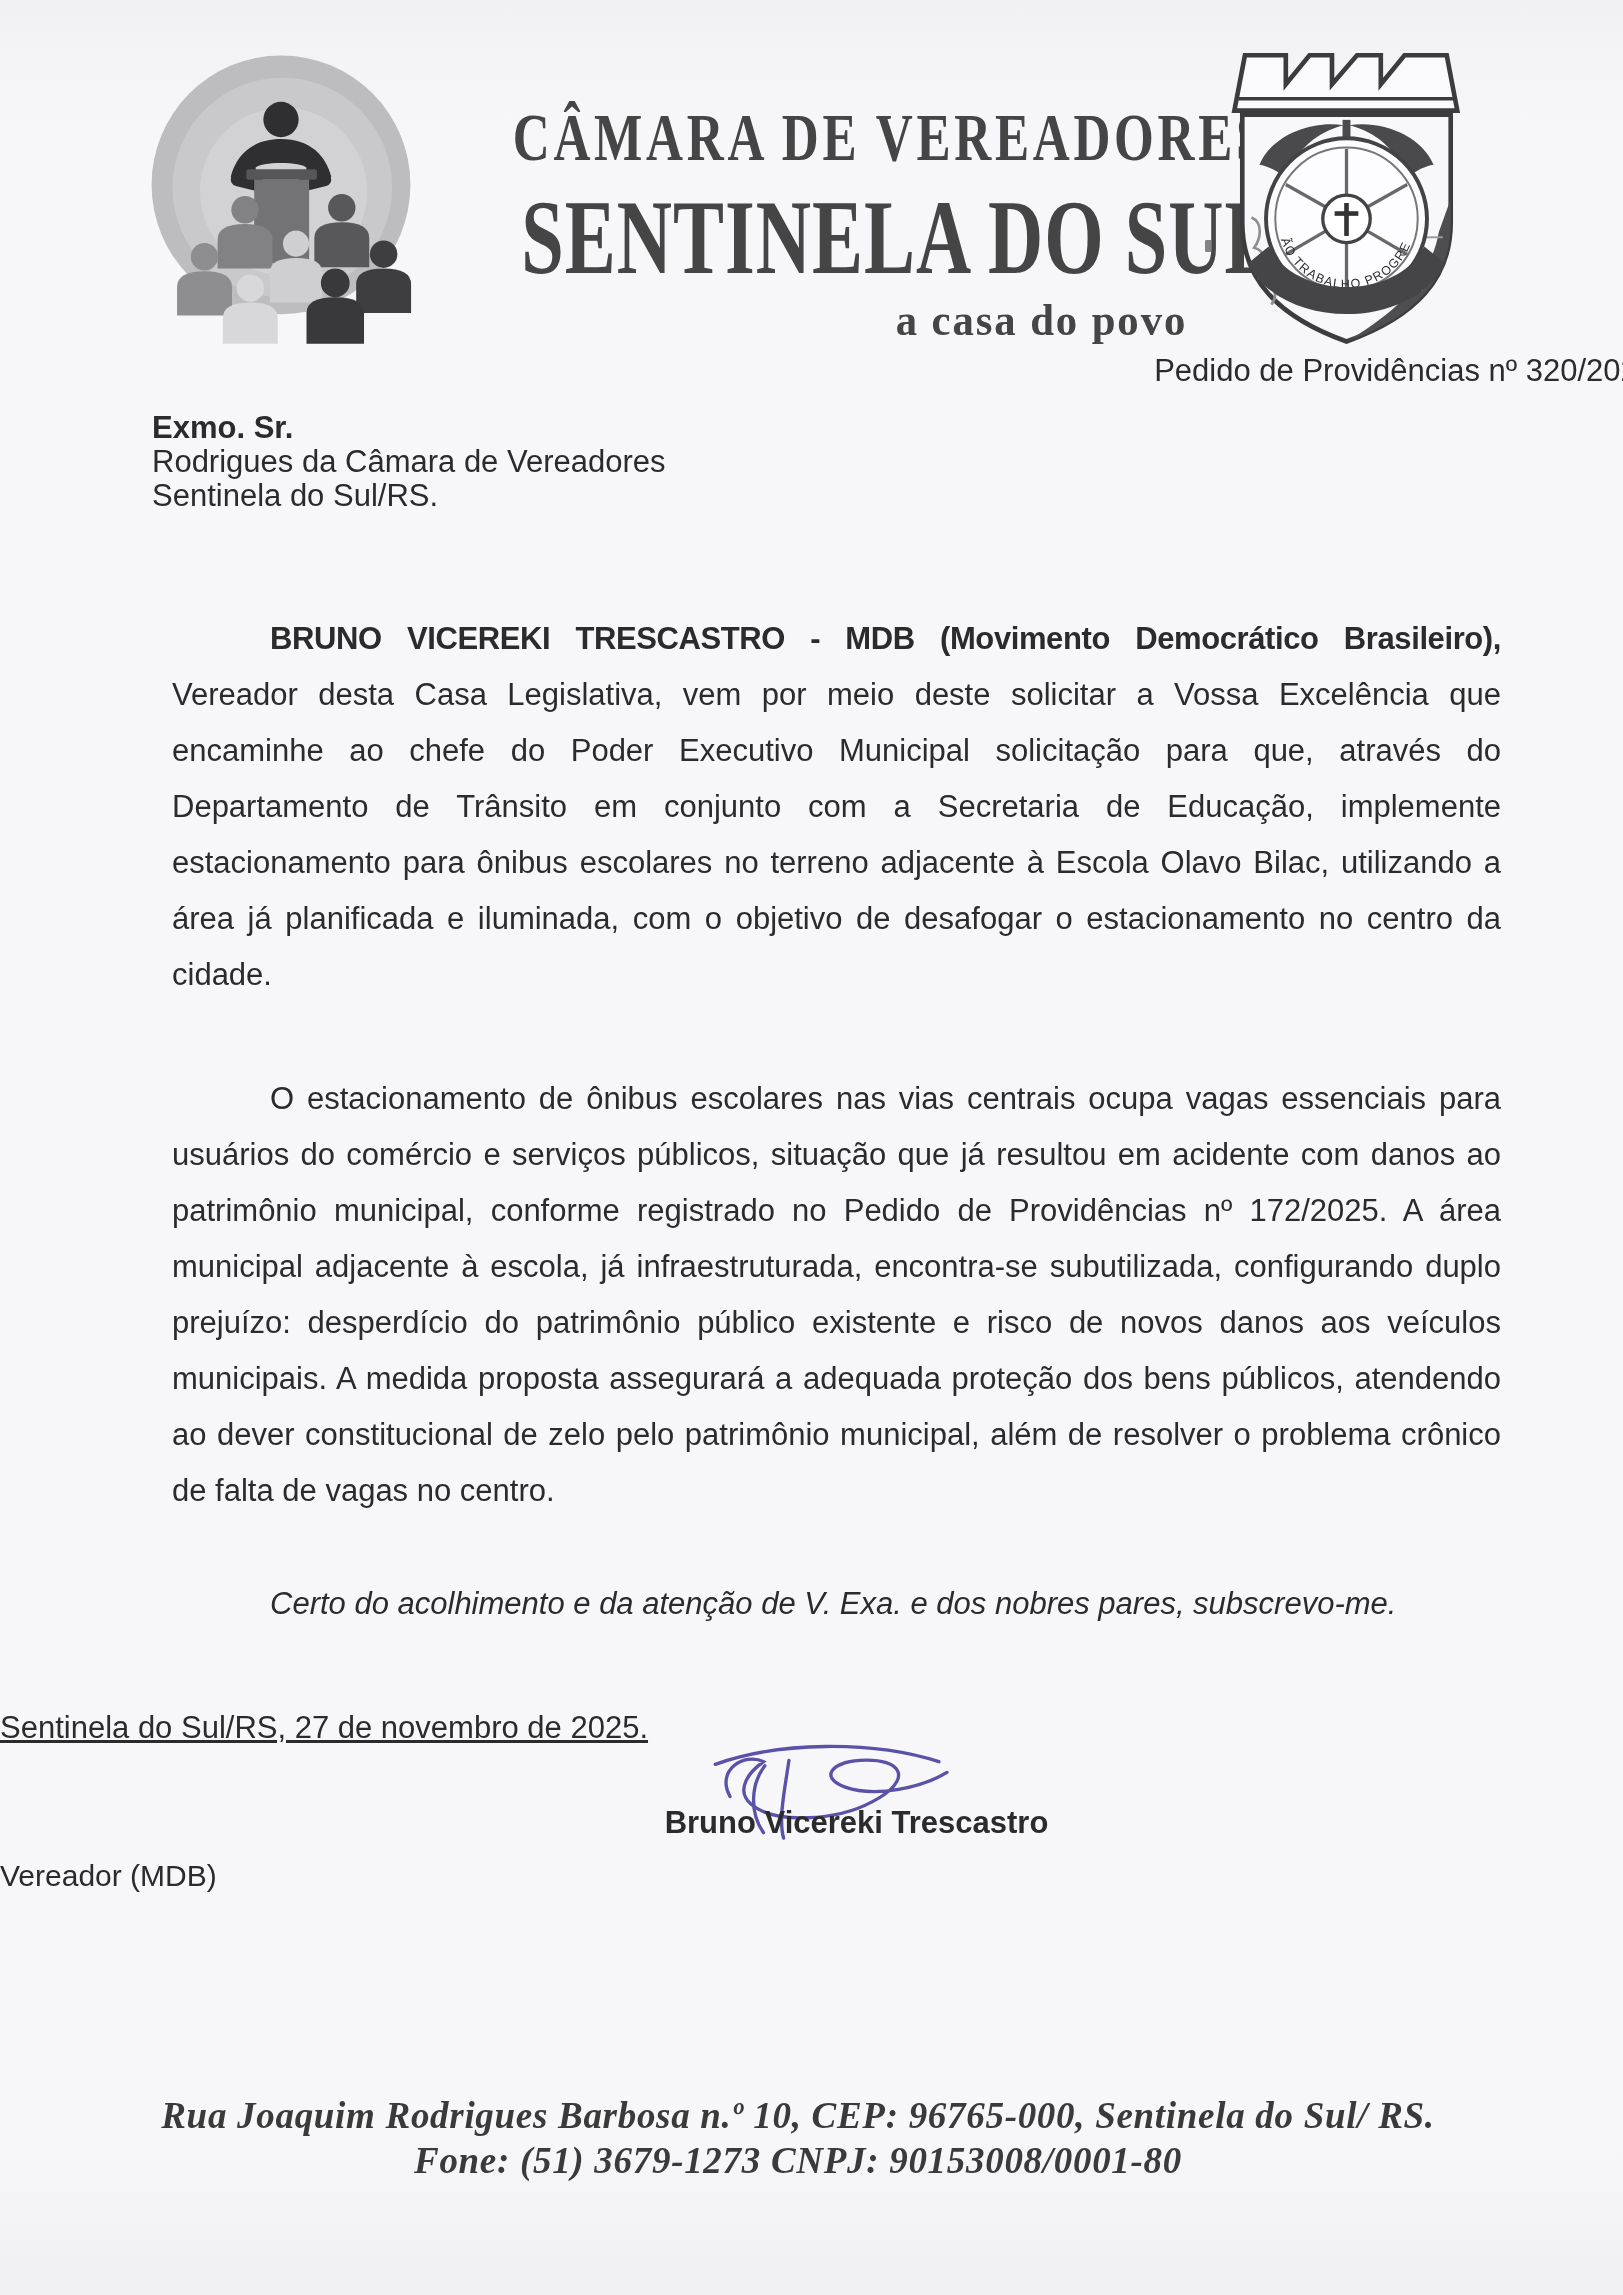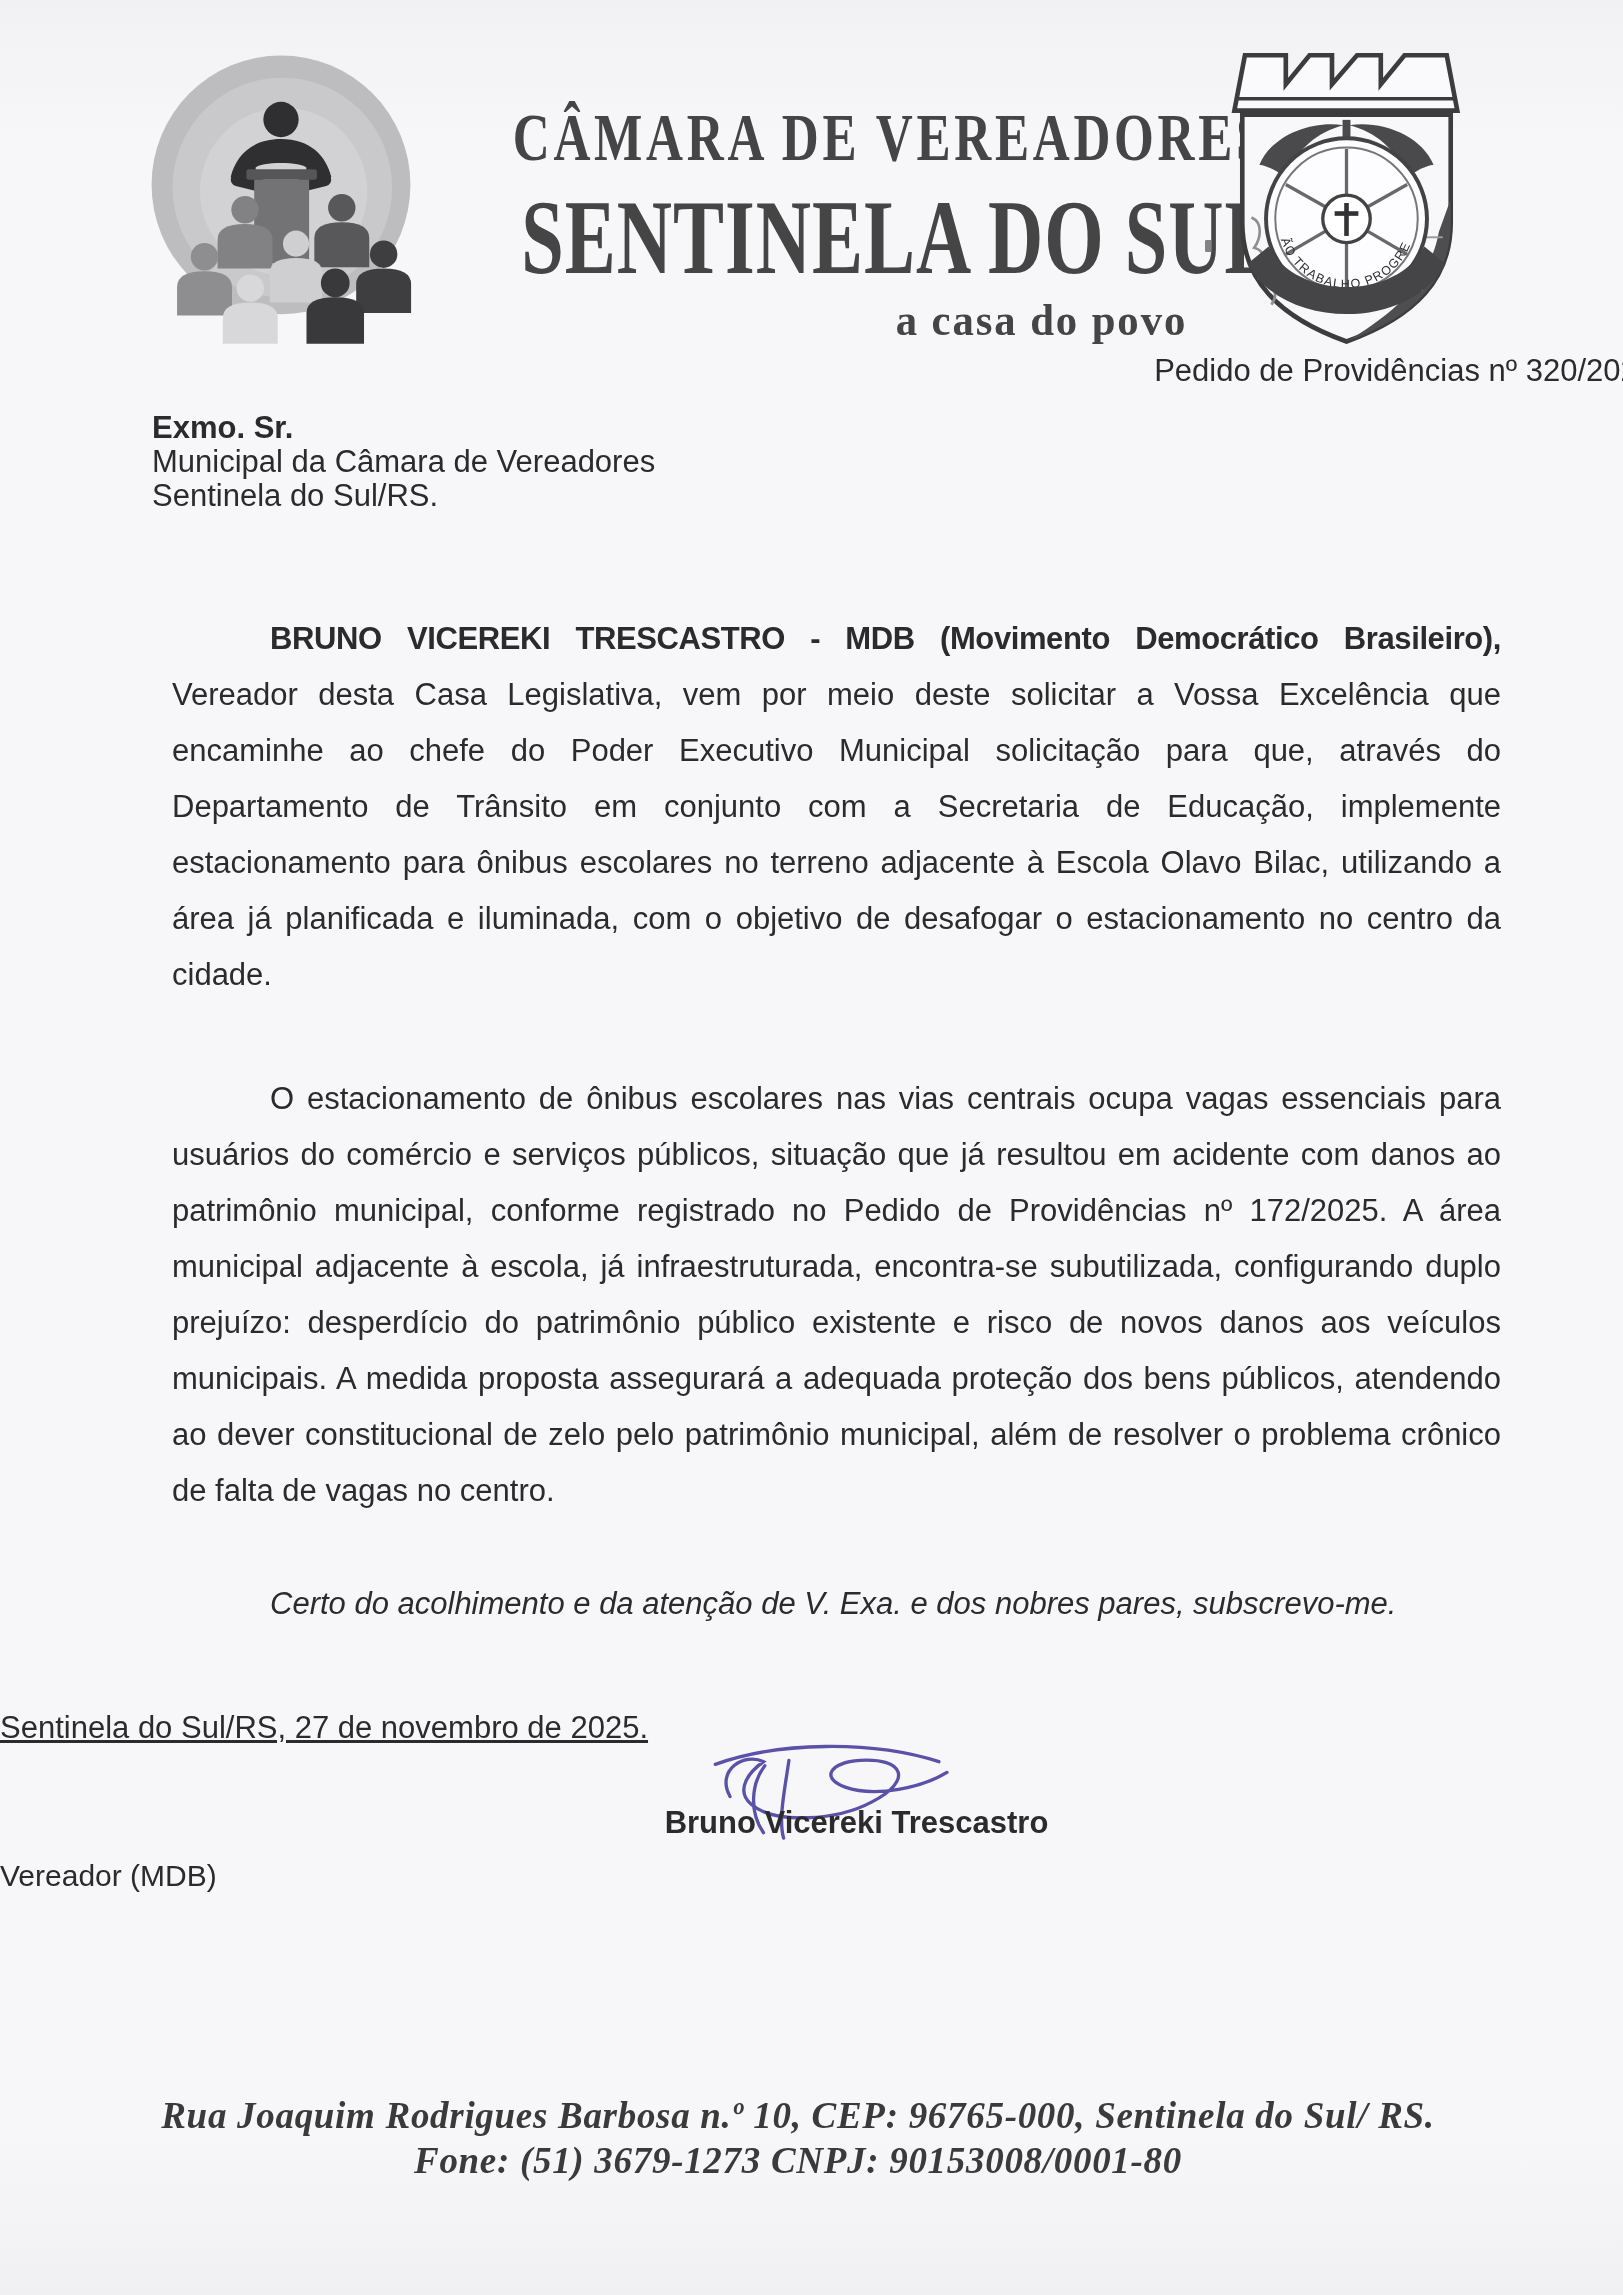--- a/index.html
+++ b/index.html
@@ -160,21 +160,21 @@
       <path d="M34,330 C88,432 280,432 334,330 L302,304 C260,386 108,386 66,304 Z" fill="#454547"></path>
     </svg>
   </div>
 
   <div class="artifact"></div>
 
   <div class="doc-title">Pedido de Providências nº 320/2025</div>
 
   <div class="addressee">
     <div class="b">Exmo. Sr.</div>
-    <div>Municipal da Câmara de Vereadores</div>
+    <div>Rodrigues da Câmara de Vereadores</div>
     <div>Sentinela do Sul/RS.</div>
   </div>
 
   <p class="para p1"><span class="lead">BRUNO VICEREKI TRESCASTRO - MDB (Movimento Democrático Brasileiro),</span><span> Vereador desta Casa Legislativa, vem por meio deste solicitar a Vossa Excelência que encaminhe ao chefe do Poder Executivo Municipal solicitação para que, através do Departamento de Trânsito em conjunto com a Secretaria de Educação, implemente estacionamento para ônibus escolares no terreno adjacente à Escola Olavo Bilac, utilizando a área já planificada e iluminada, com o objetivo de desafogar o estacionamento no centro da cidade.</span></p>
 
   <p class="para p2">O estacionamento de ônibus escolares nas vias centrais ocupa vagas essenciais para usuários do comércio e serviços públicos, situação que já resultou em acidente com danos ao patrimônio municipal, conforme registrado no Pedido de Providências nº 172/2025. A área municipal adjacente à escola, já infraestruturada, encontra-se subutilizada, configurando duplo prejuízo: desperdício do patrimônio público existente e risco de novos danos aos veículos municipais. A medida proposta assegurará a adequada proteção dos bens públicos, atendendo ao dever constitucional de zelo pelo patrimônio municipal, além de resolver o problema crônico de falta de vagas no centro.</p>
 
   <p class="para p3">Certo do acolhimento e da atenção de V. Exa. e dos nobres pares, subscrevo-me.</p>
 
   <div class="date-line">Sentinela do Sul/RS, 27 de novembro de 2025.</div>

